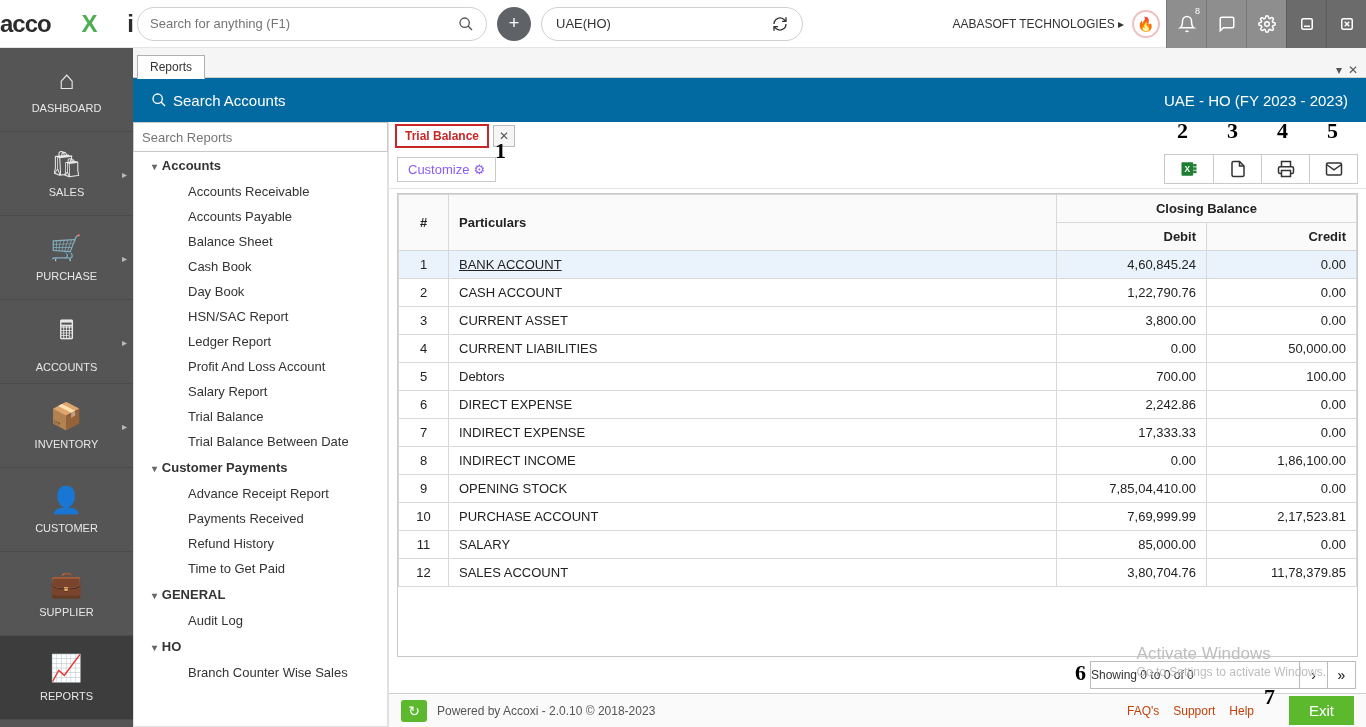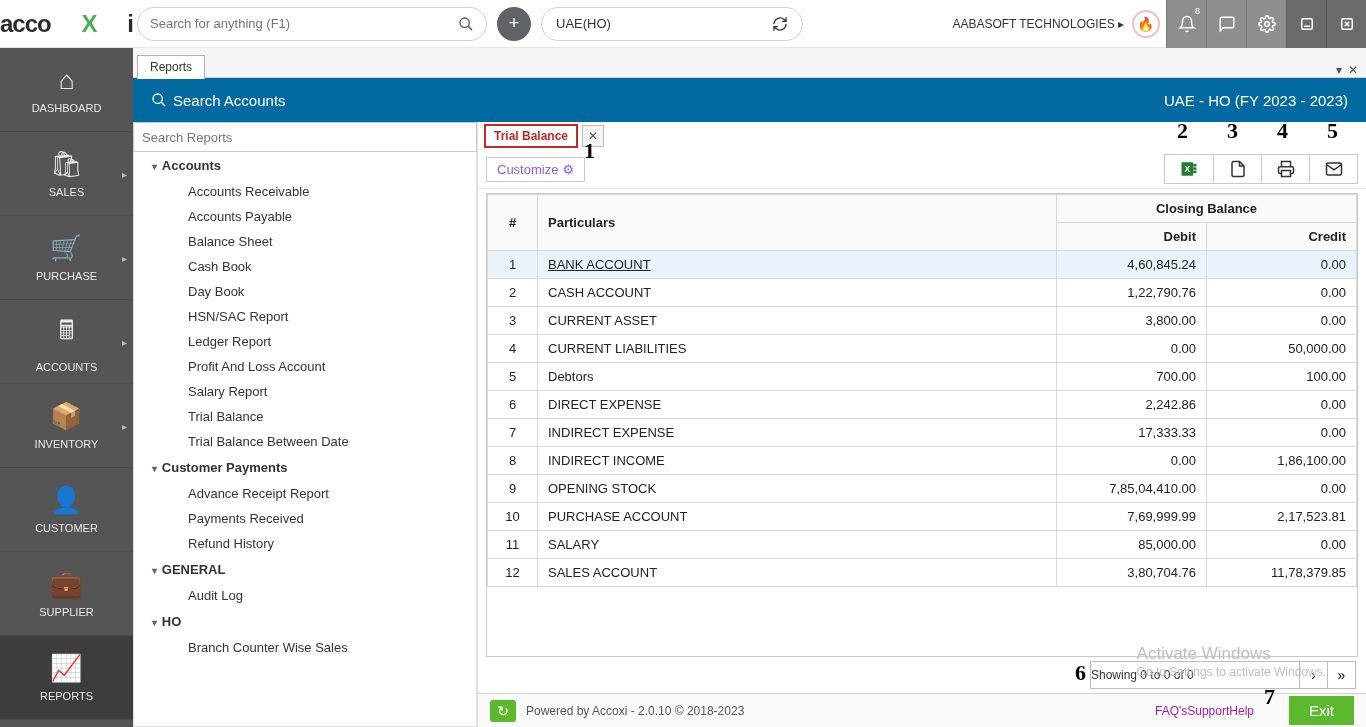--- a/index.html
+++ b/index.html
@@ -26,21 +26,21 @@
 .nav-item .ico{font-size:26px;margin-bottom:6px}
 .nav-item .chev{position:absolute;right:6px;top:50%;transform:translateY(-50%);font-size:10px;color:#bbb}
 .nav-item.active{background:#3d3d3d}
 .main{flex:1;display:flex;flex-direction:column;background:#fff;position:relative}
 .tabstrip{height:30px;background:#f5f5f5;border-bottom:1px solid #d0d0d0;display:flex;align-items:flex-end;padding-left:4px}
 .doc-tab{background:#fff;border:1px solid #b0b0b0;border-bottom:1px solid #fff;padding:4px 12px;font-size:12px;color:#333;margin-bottom:-1px;position:relative;top:1px}
 .tabstrip .wctrl{margin-left:auto;display:flex;gap:6px;padding-right:8px;color:#555;font-size:12px}
 .greenbar{height:44px;background:#0369a1;color:#fff;display:flex;align-items:center;padding:0 18px;font-size:15px}
 .greenbar .fy{margin-left:auto;font-size:15px}
 .content{flex:1;display:flex;min-height:0}
-.reports-pane{width:345px;border-right:1px solid #e0e0e0;display:flex;flex-direction:column}
+.reports-pane{width:256px;border-right:1px solid #e0e0e0;display:flex;flex-direction:column}
 .rp-search{height:30px;border:1px solid #c9c9c9;margin:0;padding:0 8px;font-size:13px;outline:0;color:#666}
 .tree-wrap{flex:1;overflow-y:auto;border:1px solid #e0e0e0;border-top:0;position:relative}
 .tree-wrap::-webkit-scrollbar{width:16px}
 .tree-wrap::-webkit-scrollbar-thumb{background:#c0c0c0}
 .tree-wrap::-webkit-scrollbar-track{background:#f0f0f0}
 .tree-group{font-size:13px;font-weight:600;color:#333;padding:6px 8px 6px 18px;cursor:pointer}
 .tree-group::before{content:"▾ ";font-size:10px;color:#666;margin-right:2px}
 .tree-item{font-size:13px;color:#333;padding:5px 8px 5px 54px;cursor:pointer}
 .report-area{flex:1;display:flex;flex-direction:column;min-width:0;padding:0 0 0 0}
 .inner-tabs{height:28px;display:flex;align-items:center;padding-left:6px;position:relative}
@@ -60,21 +60,21 @@
 .th-group{text-align:center !important}
 .col-num{width:50px;text-align:center !important}
 .col-debit,.col-credit{text-align:right !important;width:150px}
 td.link{color:#1a5fd0;text-decoration:underline;cursor:pointer}
 .row-sel td{background:#eaf3fb}
 .pager{display:flex;align-items:center;justify-content:flex-end;padding:4px 10px;gap:0}
 .pager-box{border:1px solid #bbb;height:28px;flex:0 0 210px;display:flex;align-items:center;padding:0 0;font-size:12px;color:#333}
 .pager-btn{width:28px;height:28px;border:1px solid #bbb;border-left:0;display:flex;align-items:center;justify-content:center;font-size:14px;cursor:pointer;background:#fff}
 .footer{height:34px;border-top:1px solid #d0d0d0;display:flex;align-items:center;padding:0 12px;font-size:12px;color:#555;background:#fafafa}
 .footer .fl{width:26px;height:22px;background:#5cb82c;color:#fff;display:flex;align-items:center;justify-content:center;margin-right:10px;font-size:14px;border-radius:3px}
-.footer .links{margin-left:auto;display:flex;color:#a21caf}
+.footer .links{margin-left:auto;display:flex;gap:14px;color:#c2410c}
 .footer .exit{background:#5cb82c;color:#fff;padding:6px 20px;margin-left:14px;cursor:pointer;font-size:15px}
 .watermark{position:absolute;right:40px;bottom:46px;color:#bdbdbd;font-size:17px;text-align:left;pointer-events:none;line-height:1.3}
 .watermark .s{font-size:12px}
 svg{display:block}
 </style>
 </head>
 <body>
 
 <div class="topbar">
   <div class="logo">
@@ -219,20 +219,21 @@
             <div class="tree-item">HSN/SAC Report</div>
             <div class="tree-item">Ledger Report</div>
             <div class="tree-item">Profit And Loss Account</div>
             <div class="tree-item">Salary Report</div>
             <div class="tree-item">Trial Balance</div>
             <div class="tree-item">Trial Balance Between Date</div>
             <div class="tree-group">Customer Payments</div>
             <div class="tree-item">Advance Receipt Report</div>
             <div class="tree-item">Payments Received</div>
             <div class="tree-item">Refund History</div>
+            <div class="tree-item">Time to Get Paid</div>
             <div class="tree-group">GENERAL</div>
             <div class="tree-item">Audit Log</div>
             <div class="tree-group">HO</div>
             <div class="tree-item">Branch Counter Wise Sales</div>
           </div>
       </div>
 
       <div class="report-area">
         <div class="inner-tabs">
           <div class="inner-tab">Trial Balance</div>

